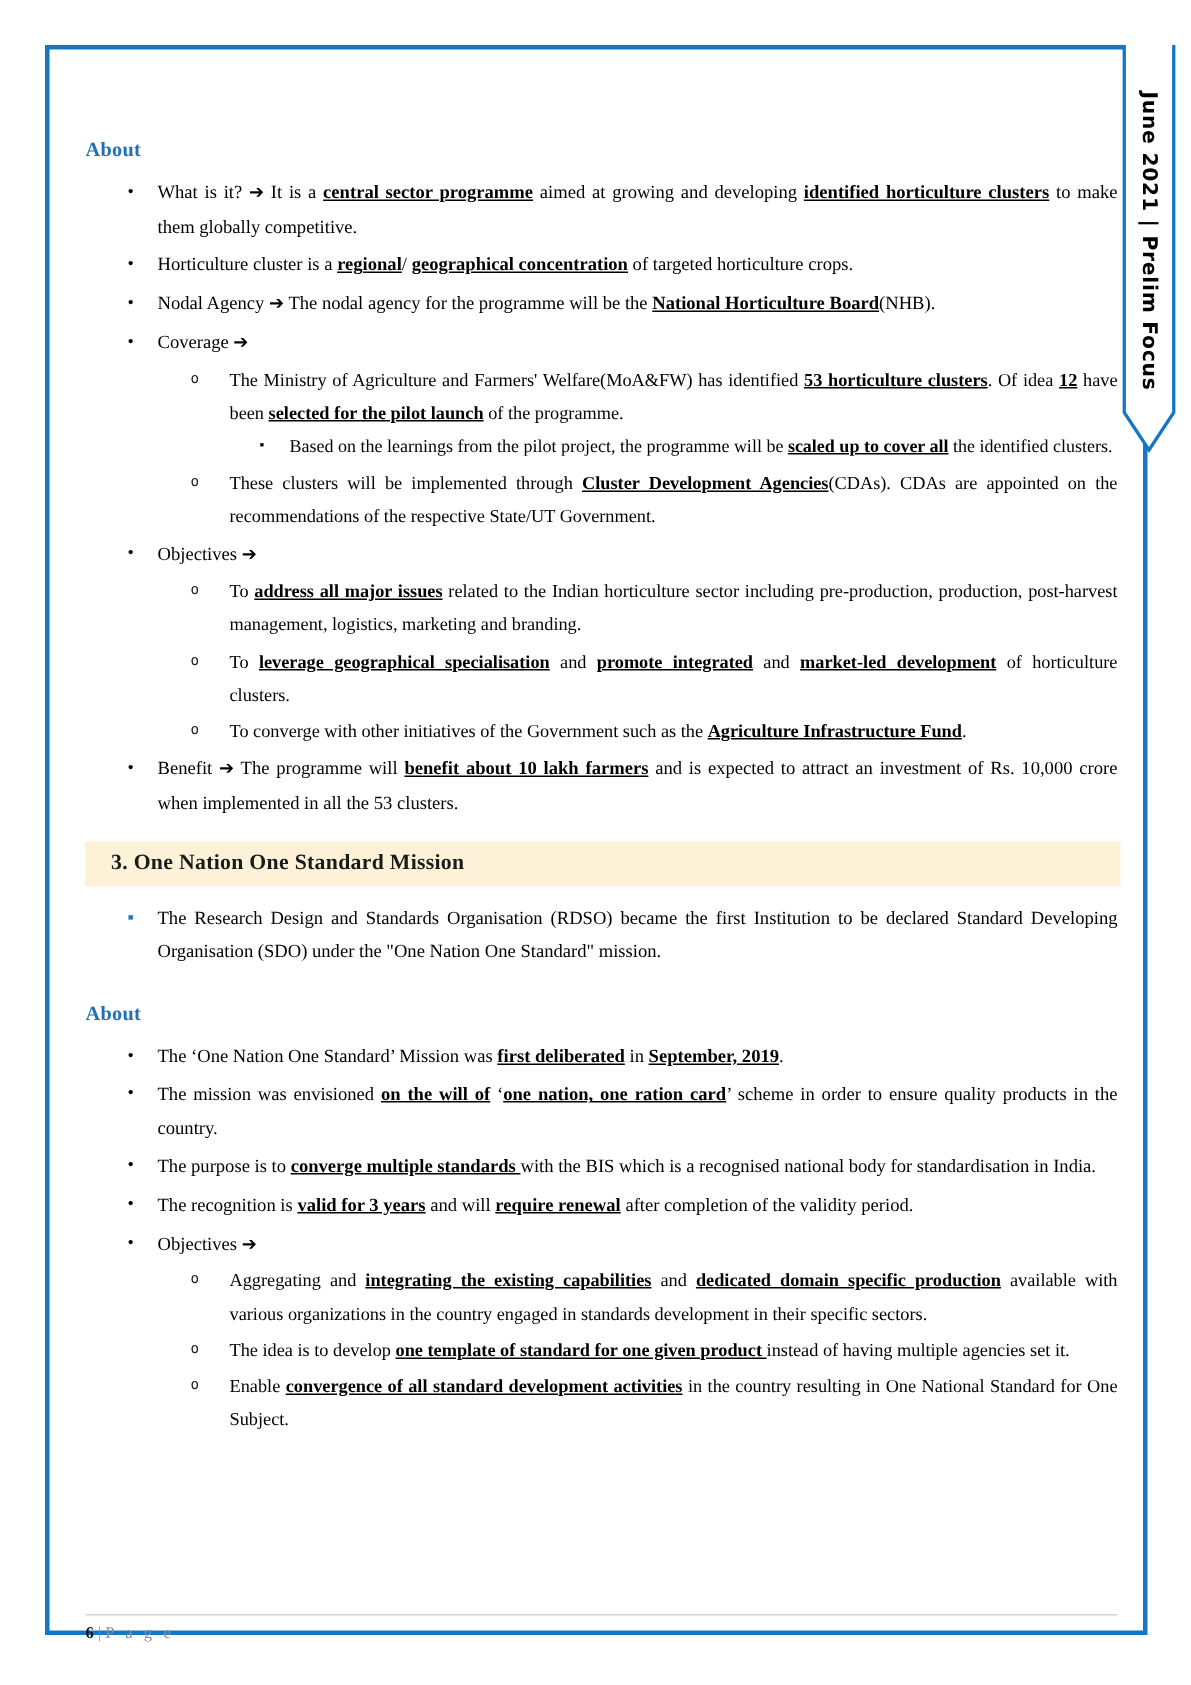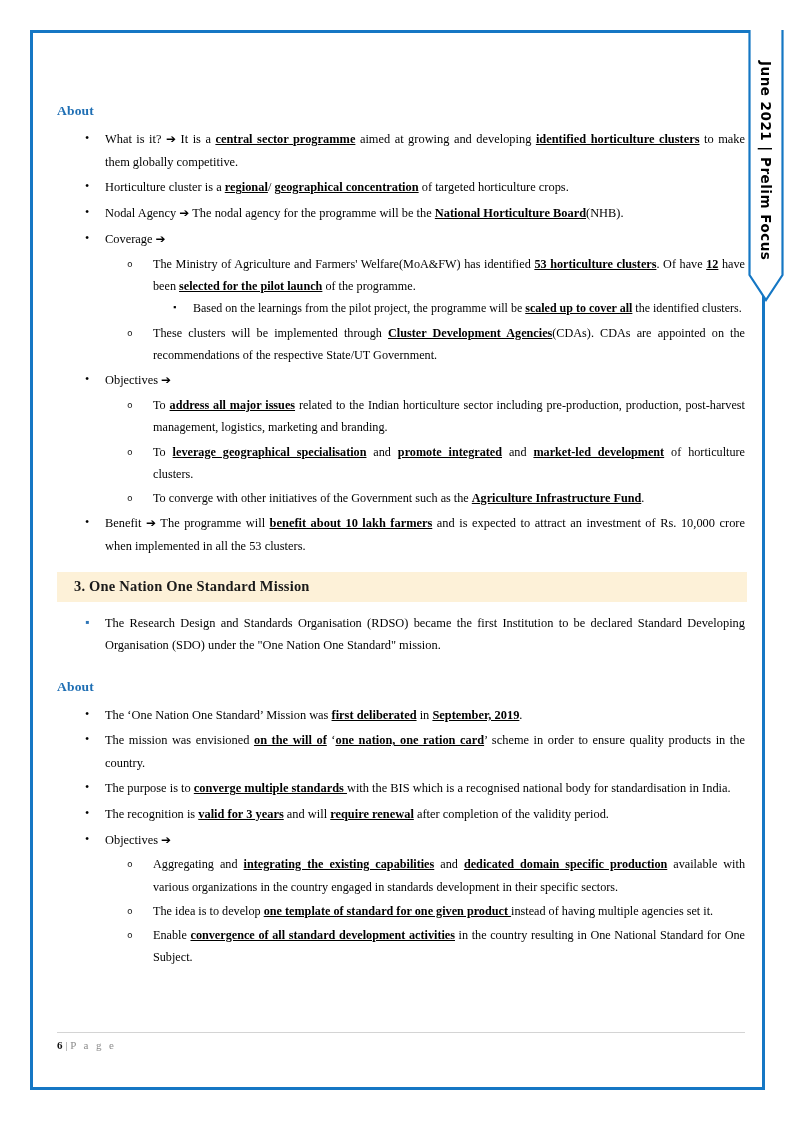--- a/index.html
+++ b/index.html
@@ -55,21 +55,21 @@
     font-size: 13.5px;
     letter-spacing: 0.5px;
     color: #000000;
     white-space: nowrap;
   }
 
   
   #content {
     position: absolute;
     left: 57px;
-    top: 103px;
+    top: 92px;
     width: 688px;
   }
 
   .sec-head {
     color: #1f6fb4;
     font-weight: bold;
     font-size: 13.5px;
     font-family: "Liberation Serif", serif;
     margin: 0 0 9px 0;
     letter-spacing: 0.2px;
@@ -156,21 +156,21 @@
     font-size: 14.5px;
     color: #1a1a1a;
     padding-left: 17px;
     letter-spacing: 0.2px;
   }
 
   
   #footer {
     position: absolute;
     left: 57px;
-    top: 1032px;
+    top: 1076px;
     width: 688px;
   }
   #footer .rule {
     border-top: 1px solid #d4d4d4;
     width: 688px;
     margin-bottom: 6px;
   }
   #footer .ftxt {
     font-size: 11px;
     color: #8c8c8c;
@@ -194,21 +194,21 @@
 </div>
 
 <div id="content">
 
   <div class="sec-head">About</div>
   <ul class="lvl1">
       <li><span class="mk dot">•</span><span>What is it? </span><span class="arrow">➔</span><span> It is a </span><b class="u">central sector programme</b><span> aimed at growing and developing </span><b class="u">identified horticulture clusters</b><span> to make them globally competitive.</span></li>
       <li><span class="mk dot">•</span><span>Horticulture cluster is a </span><b class="u">regional</b><span>/ </span><b class="u">geographical concentration</b><span> of targeted horticulture crops.</span></li>
       <li><span class="mk dot">•</span><span>Nodal Agency </span><span class="arrow">➔</span><span> The nodal agency for the programme will be the </span><b class="u">National Horticulture Board</b><span>(NHB).</span></li>
       <li><span class="mk dot">•</span><span>Coverage </span><span class="arrow">➔</span><ul class="lvl2">
-          <li><span class="mk">o</span><span>The Ministry of Agriculture and Farmers' Welfare(MoA&amp;FW) has identified </span><b class="u">53 horticulture clusters</b><span>. Of have </span><b class="u">12</b><span> have been </span><b class="u">selected for the pilot launch</b><span> of the programme.</span><ul class="lvl3">
+          <li><span class="mk">o</span><span>The Ministry of Agriculture and Farmers' Welfare(MoA&amp;FW) has identified </span><b class="u">53 horticulture clusters</b><span>. Of idea </span><b class="u">12</b><span> have been </span><b class="u">selected for the pilot launch</b><span> of the programme.</span><ul class="lvl3">
               <li><span class="mk sq">▪</span><span>Based on the learnings from the pilot project, the programme will be </span><b class="u">scaled up to cover all</b><span> the identified clusters.</span></li>
             </ul></li>
           <li><span class="mk">o</span><span>These clusters will be implemented through </span><b class="u">Cluster Development Agencies</b><span>(CDAs). CDAs are appointed on the recommendations of the respective State/UT Government.</span></li>
         </ul></li>
       <li><span class="mk dot">•</span><span>Objectives </span><span class="arrow">➔</span><ul class="lvl2">
           <li><span class="mk">o</span><span>To </span><b class="u">address all major issues</b><span> related to the Indian horticulture sector including pre-production, production, post-harvest management, logistics, marketing and branding.</span></li>
           <li><span class="mk">o</span><span>To </span><b class="u">leverage geographical specialisation</b><span> and </span><b class="u">promote integrated</b><span> and </span><b class="u">market-led development</b><span> of horticulture clusters.</span></li>
           <li><span class="mk">o</span><span>To converge with other initiatives of the Government such as the </span><b class="u">Agriculture Infrastructure Fund</b><span>.</span></li>
         </ul></li>
       <li><span class="mk dot">•</span><span>Benefit </span><span class="arrow">➔</span><span> The programme will </span><b class="u">benefit about 10 lakh farmers</b><span> and is expected to attract an investment of Rs. 10,000 crore when implemented in all the 53 clusters.</span></li>

